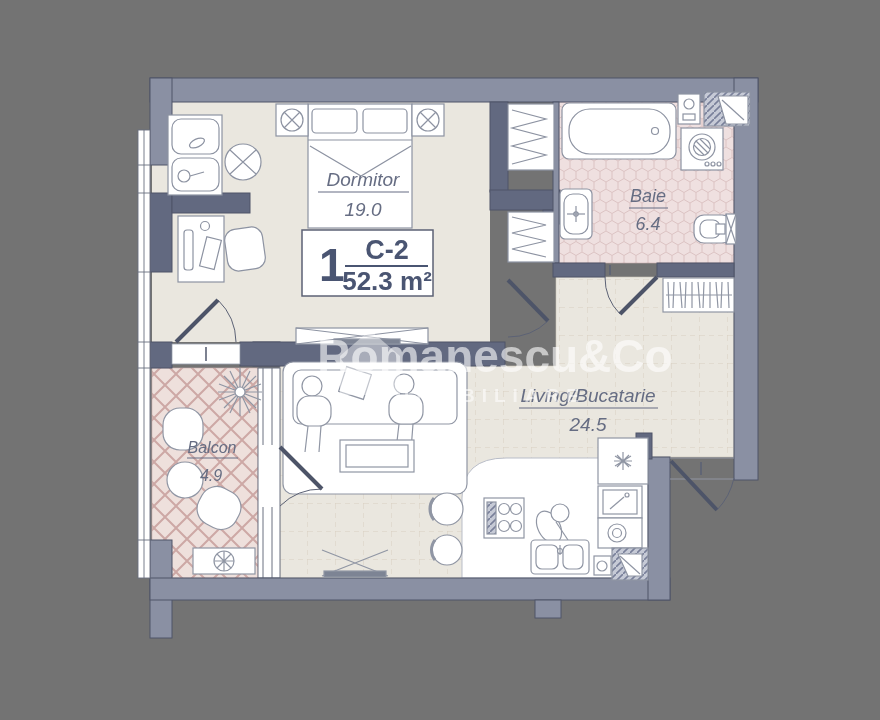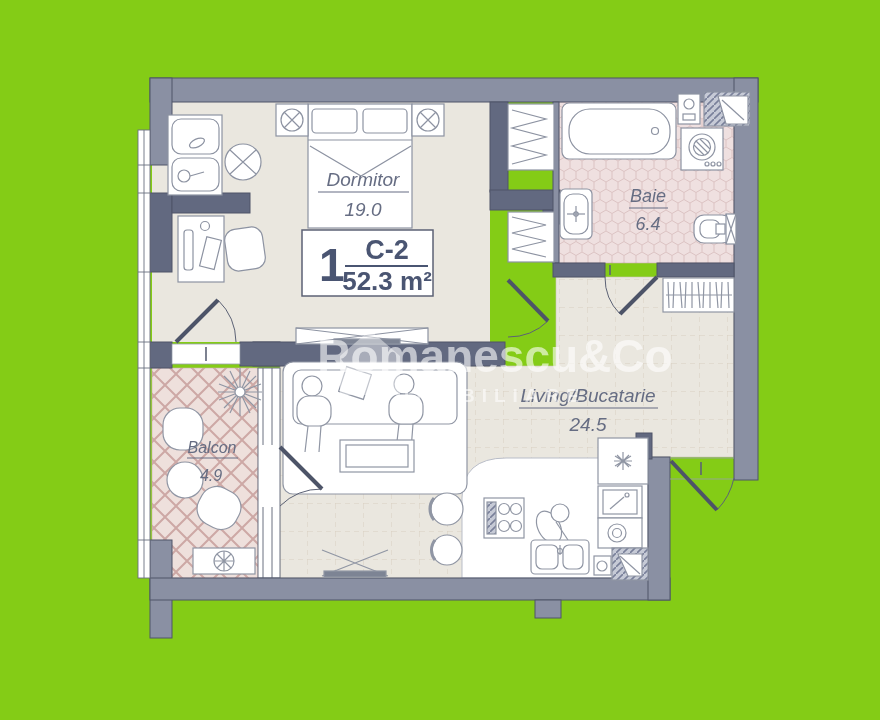--- a/index.html
+++ b/index.html
@@ -1,16 +1,16 @@
 <!DOCTYPE html>
 <html><head>
 <meta charset="utf-8">
 <style>
   html,body{margin:0;padding:0;background:#ffffff;}
-  .stage{position:relative;width:880px;height:720px;background:#84cc16;overflow:hidden;
+  .stage{position:relative;width:880px;height:720px;background:#737373;overflow:hidden;
          font-family:"Liberation Sans",sans-serif;}
   svg{position:absolute;left:0;top:0;}
   text{font-family:"Liberation Sans",sans-serif;}
   .room-label{font-style:italic;fill:#666d83;}
   .unit-text{font-weight:bold;fill:#4a5572;}
   .wm-main{font-weight:bold;fill:rgba(255,255,255,0.60);}
   .wm-sub{fill:rgba(255,255,255,0.55);letter-spacing:7px;font-weight:bold;}
 </style>
 </head>
 <body>

